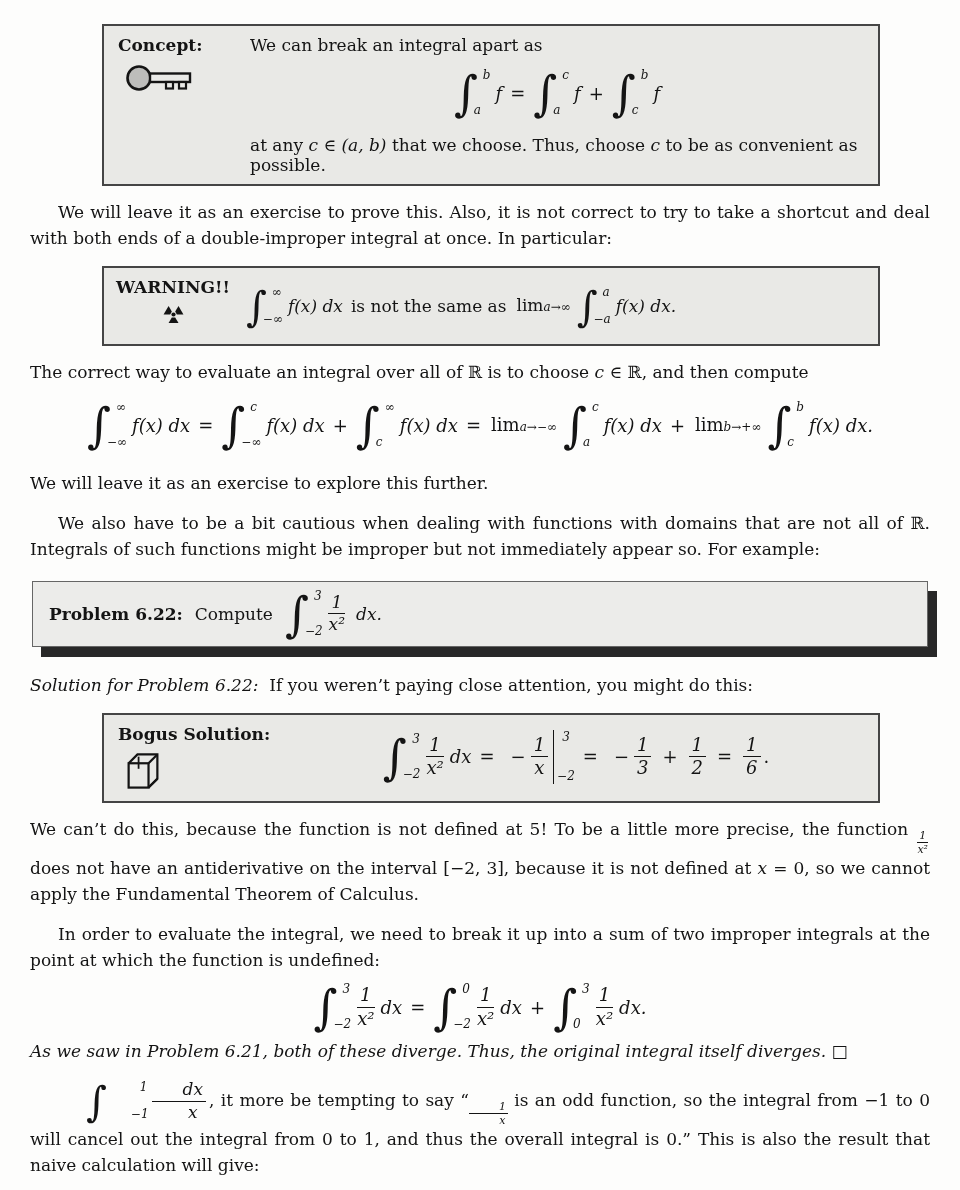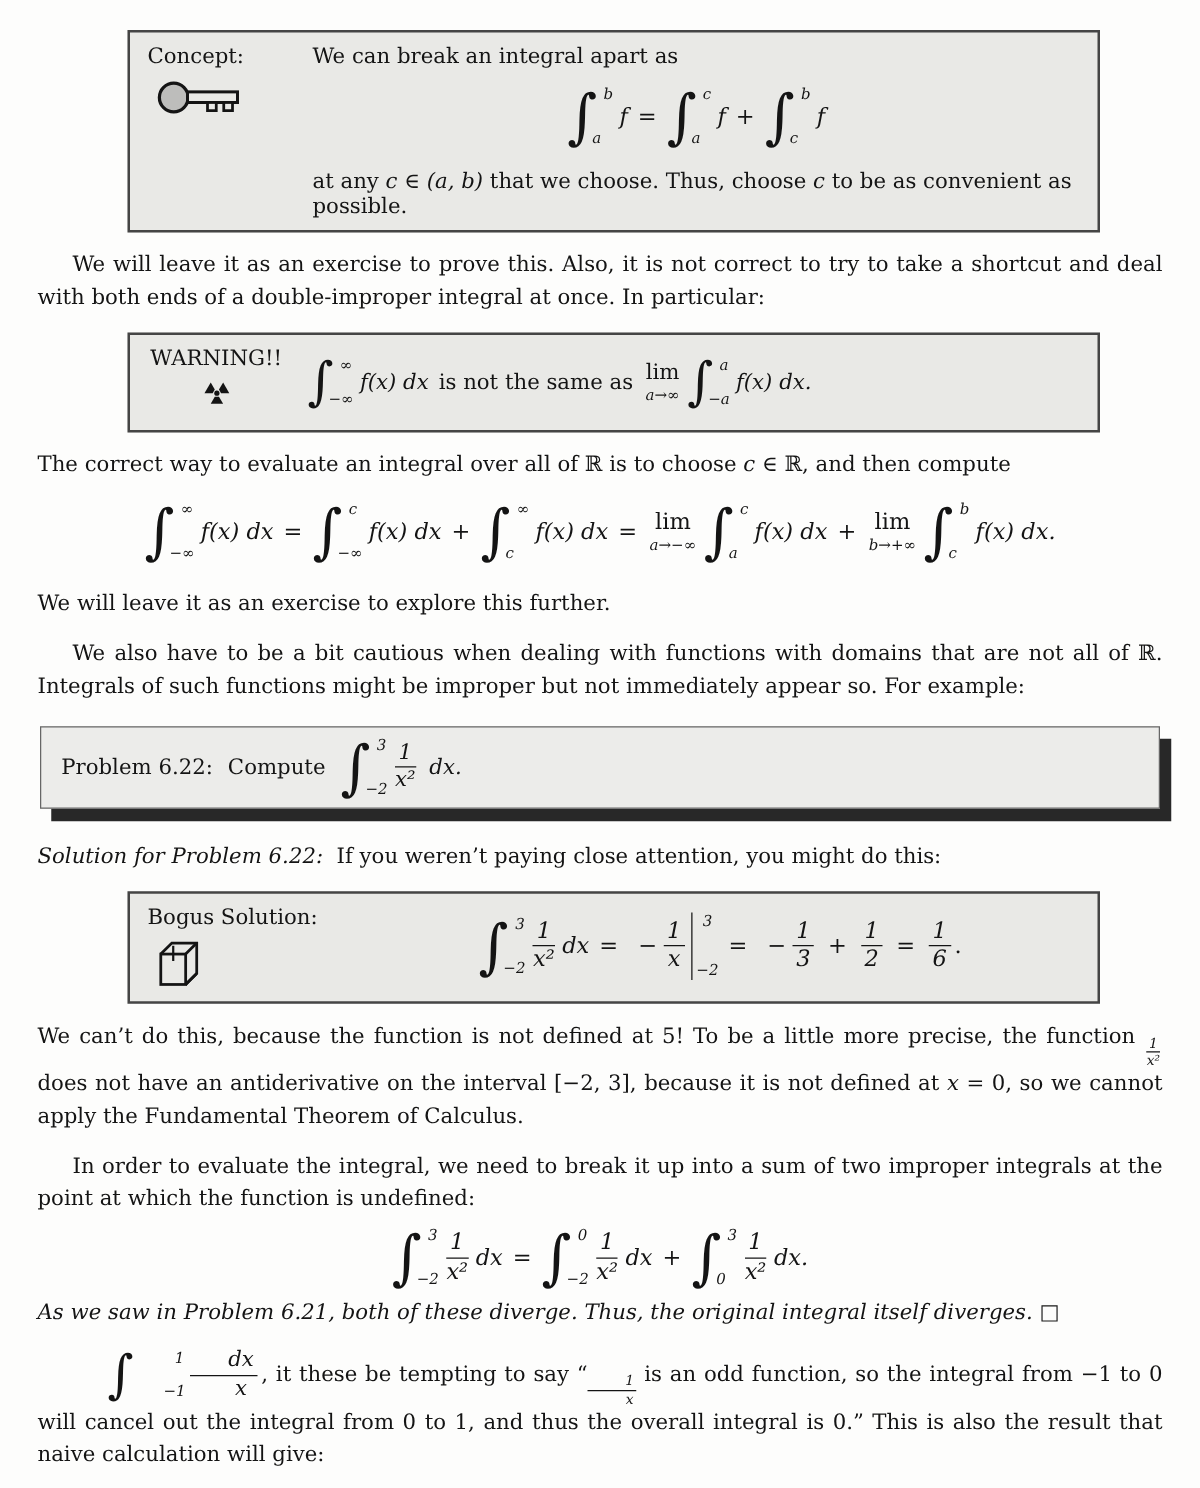--- a/index.html
+++ b/index.html
@@ -13,21 +13,21 @@
   .indent { text-indent:28px; }
   .mvar { font-style:italic; }
 
   
   .gbox {
     background:#e9e9e6; border:2px solid #454545;
     margin:14px 50px 14px 72px; padding:9px 14px;
     display:grid; grid-template-columns:128px 1fr; align-items:start;
   }
   .gbox .box-left { display:flex; flex-direction:column; align-items:flex-start; gap:6px; }
-  .box-label { font-weight:normal; white-space:nowrap; }
+  .box-label { font-weight:bold; white-space:nowrap; }
   .box-icon { margin-left:6px; }
 
   
   .pbox {
     background:#ececea; border:1px solid #666;
     box-shadow:9px 10px 0 0 #282828;
     margin:18px 2px 26px 2px; padding:6px 16px;
     display:flex; align-items:center; gap:12px;
   }
 
@@ -43,21 +43,21 @@
   .ilo { margin-left:-4px; }
   .integrand { margin-left:5px; }
   .frac { display:inline-flex; flex-direction:column; align-items:center; line-height:1.15; margin:0 3px; font-style:italic; }
   .frac .num { border-bottom:1.4px solid #141414; padding:0 3px 1px 3px; }
   .frac .den { padding:1px 3px 0 3px; }
   .sfrac { display:inline-flex; flex-direction:column; align-items:center; font-size:11px; line-height:1.2; vertical-align:-0.35em; font-style:italic; }
   .sfrac .num { border-bottom:1px solid #141414; padding:0 2px; }
   .sfrac .den { padding:0 2px; }
   .op { font-style:normal; margin:0 8px; }
   .opn { font-style:normal; margin:0 2px 0 8px; }
-  .lim { display:inline-flex; flex-direction:column; align-items:center; font-style:normal; line-height:1; margin:0 6px 0 2px; align-self:center; }
+  .lim { display:inline-flex; flex-direction:row; align-items:center; font-style:normal; line-height:1; margin:0 6px 0 2px; align-self:center; }
   .lim .limsub { font-size:12px; font-style:italic; margin-top:3px; }
   .ev { display:inline-flex; align-items:stretch; height:54px; margin-left:2px; }
   .evline { width:0; border-left:1.6px solid #141414; }
   .evlims { display:inline-flex; flex-direction:column; justify-content:space-between; font-size:12px; line-height:1; padding:1px 0 2px 3px; font-style:italic; }
 
   .concept-body { padding-left:4px; }
   .concept-outro { margin-top:16px; }
   .warn-eq { display:flex; align-items:center; font-style:italic; min-height:58px; }
   .bogus-eq { display:flex; justify-content:center; align-items:center; font-size:18px; font-style:italic; min-height:66px; }
   .sol-lead em { font-style:italic;margin-top:24px; }
@@ -343,21 +343,21 @@
           <span class="isym">∫</span>
           <span class="ilims">
             <span class="iup">1</span>
             <span class="ilo">−1</span>
           </span>
         </span>
         <span class="frac">
           <span class="num">dx</span>
           <span class="den">x</span>
         </span>
-      </span><span>, it these be tempting to say “</span><span class="sfrac">
+      </span><span>, it more be tempting to say “</span><span class="sfrac">
         <span class="num">1</span>
         <span class="den">x</span>
       </span><span> is an odd function, so the integral from −1 to 0 will cancel out the integral from 0 to 1, and thus the overall integral is 0.” This is also the result that naive calculation will give:</span></p>
 
   <section class="gbox" style="grid-template-columns:170px 1fr; margin-bottom:0;">
     
     
   </section>
 
 </div>

